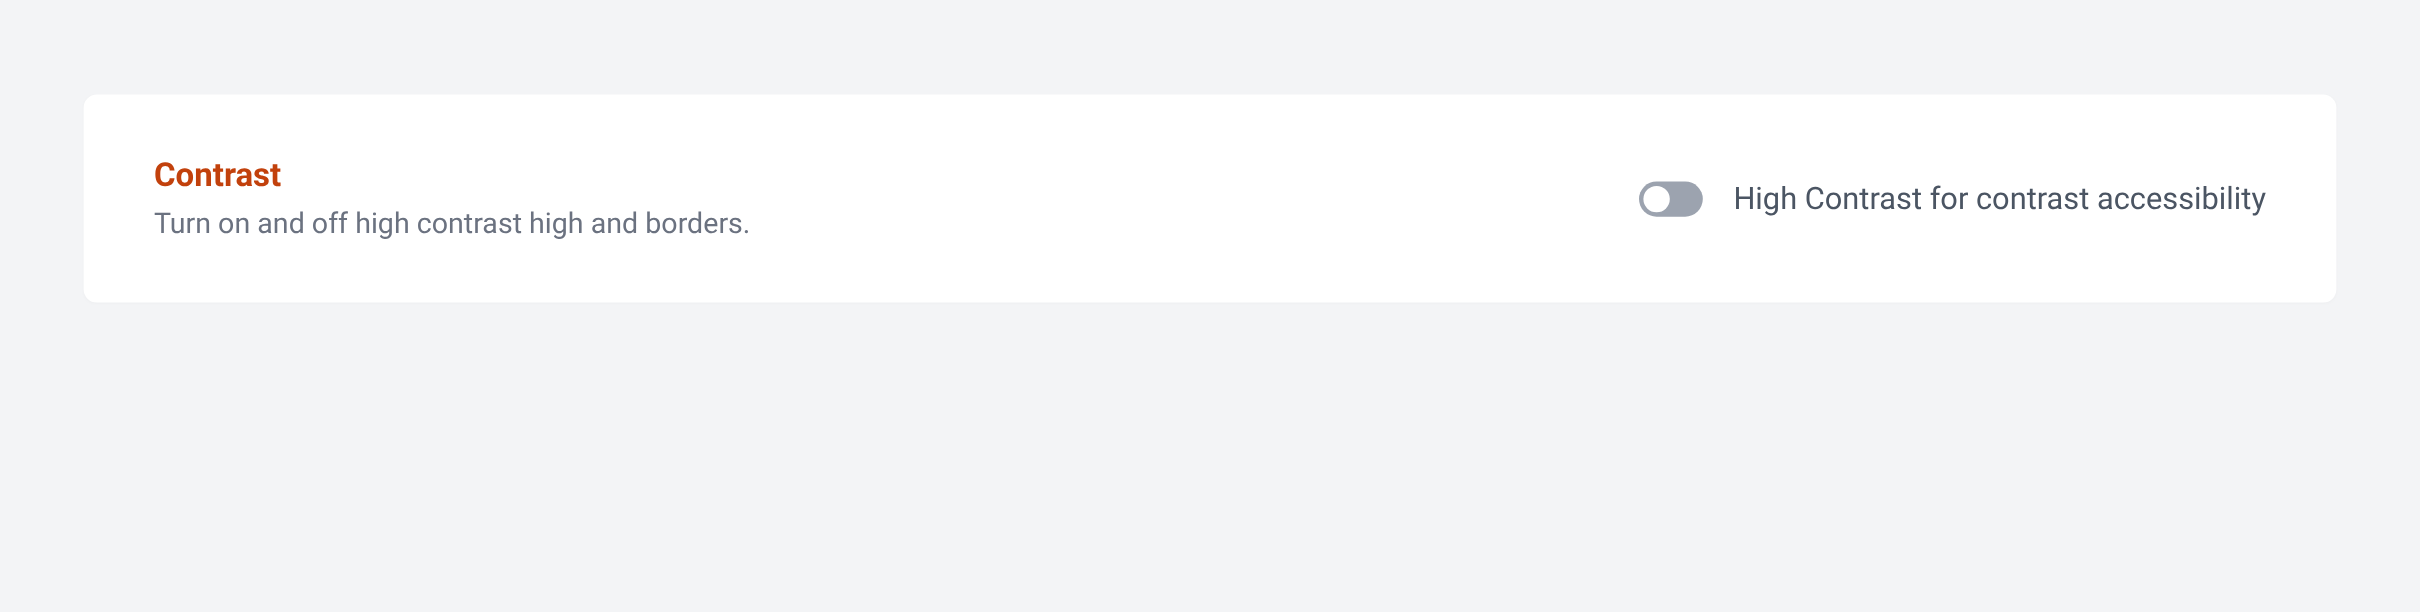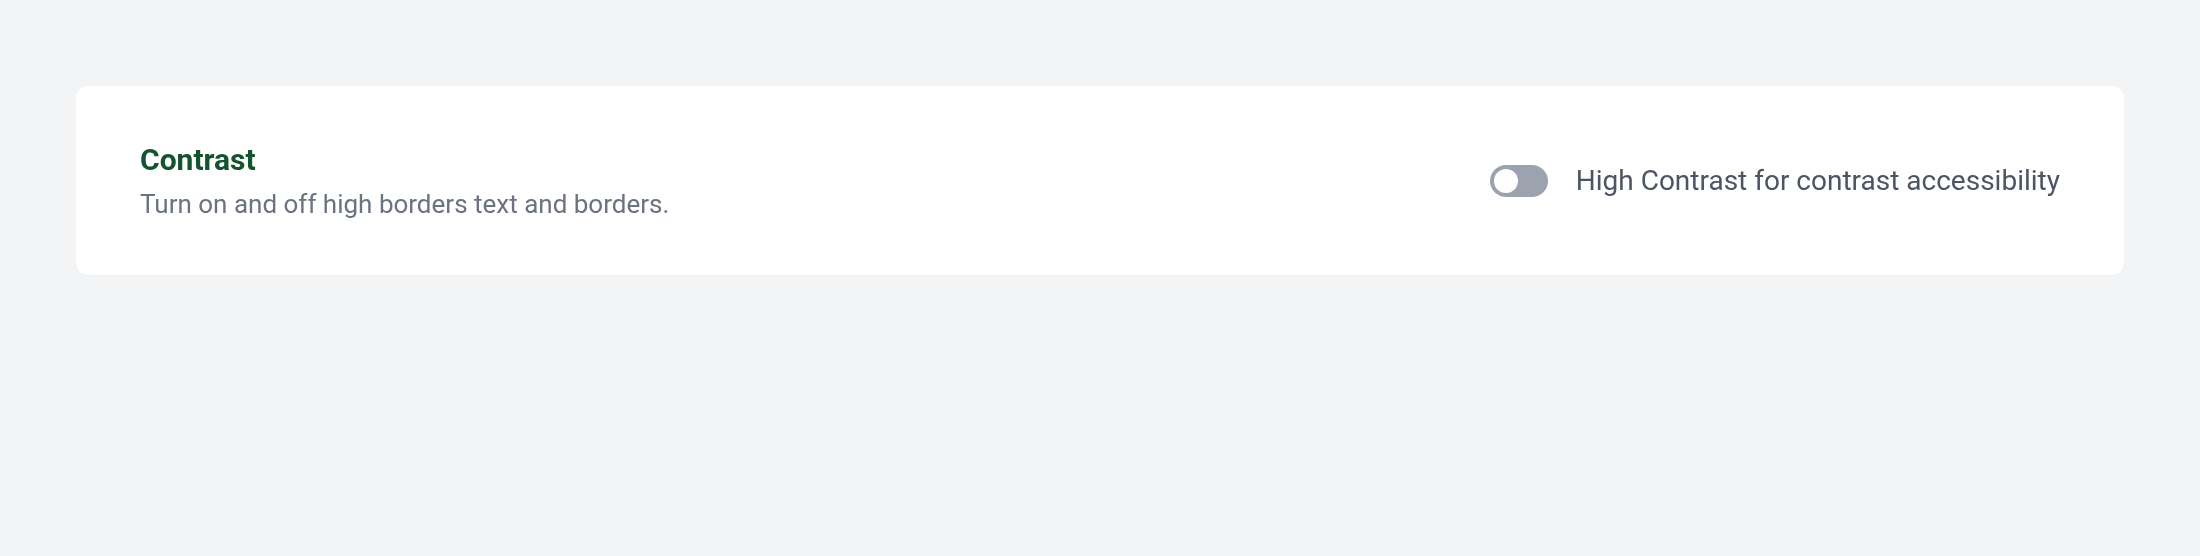--- a/index.html
+++ b/index.html
@@ -24,21 +24,21 @@
       box-shadow: 0 1px 3px rgba(0,0,0,0.02);
     }
     
     .settings-left {
       flex: 1;
     }
     
     .settings-title {
       font-size: 30px;
       font-weight: 700;
-      color: #14532d;
+      color: #c2410c;
       margin-bottom: 12px;
     }
     
     .settings-description {
       font-size: 26px;
       color: #6b7280;
       font-weight: 400;
     }
     
     .settings-right {
@@ -72,21 +72,21 @@
       color: #4b5563;
       font-weight: 400;
     }
   </style>
 </head>
 <body>
 
 <div class="settings-card">
   <div class="settings-left">
     <h2 class="settings-title">Contrast</h2>
-    <p class="settings-description">Turn on and off high borders text and borders.</p>
+    <p class="settings-description">Turn on and off high contrast high and borders.</p>
   </div>
   <div class="settings-right">
     <div class="toggle-switch">
       <div class="toggle-knob"></div>
     </div>
     <span class="toggle-label">High Contrast for contrast accessibility</span>
   </div>
 </div>
 
 </body></html>

